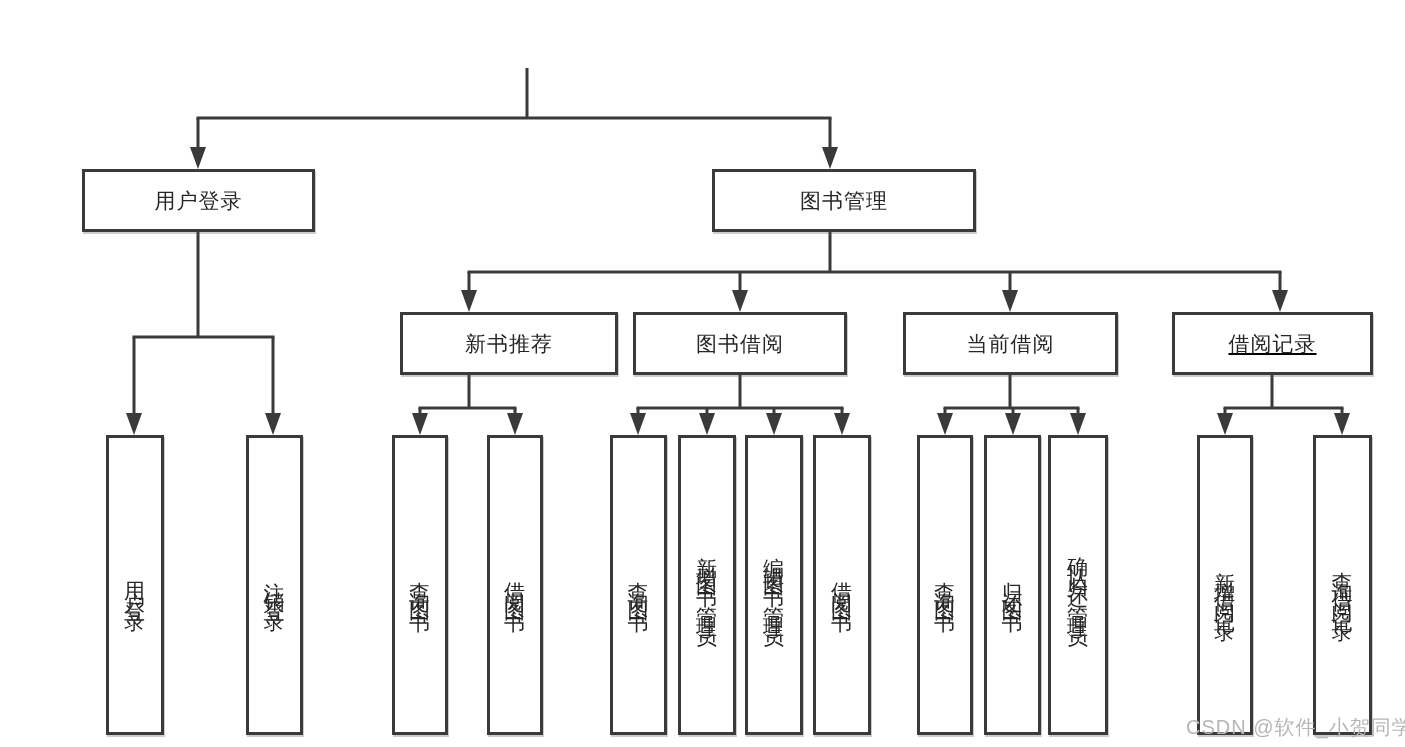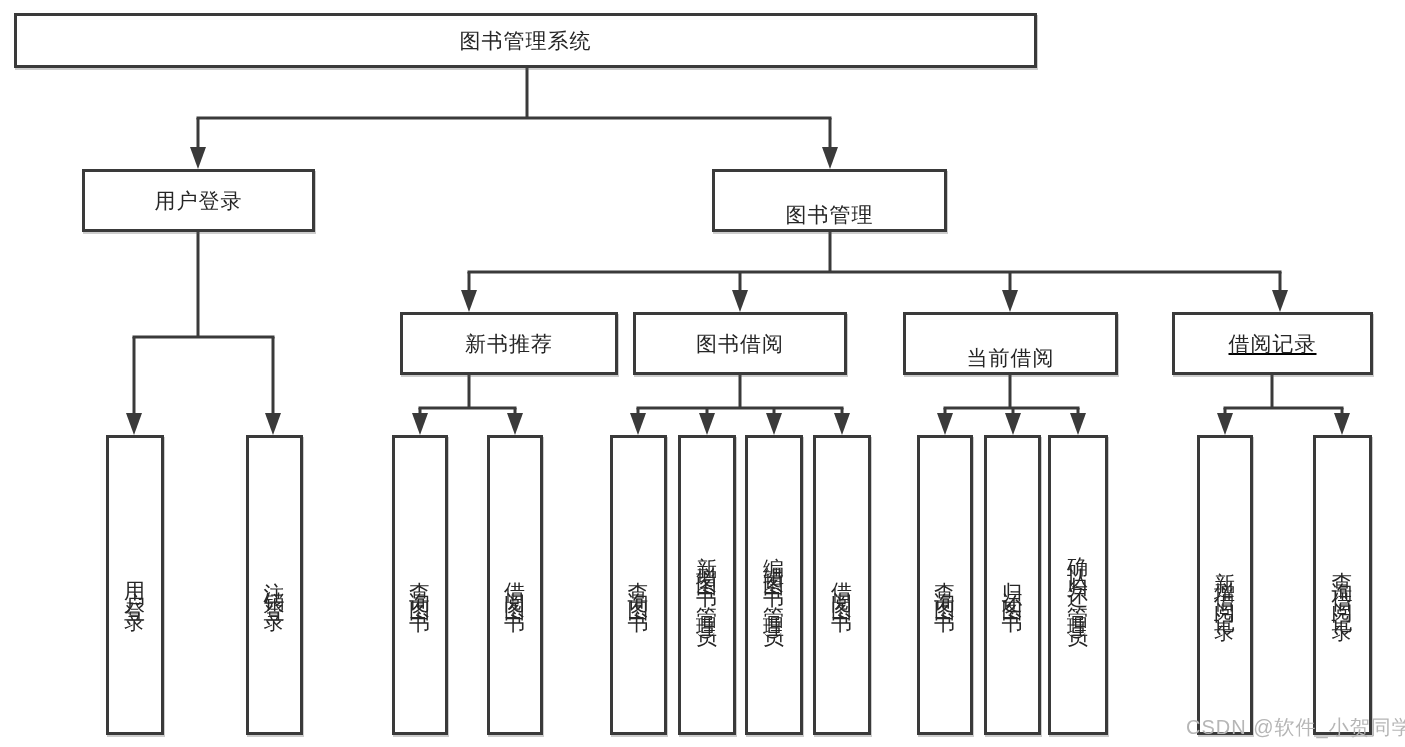--- a/index.html
+++ b/index.html
@@ -111,38 +111,35 @@
       <polygon points="766,413 782,413 774,435"></polygon>
       <polygon points="834,413 850,413 842,435"></polygon>
       <polygon points="937,413 953,413 945,435"></polygon>
       <polygon points="1005,413 1021,413 1013,435"></polygon>
       <polygon points="1070,413 1086,413 1078,435"></polygon>
       <polygon points="1217,413 1233,413 1225,435"></polygon>
       <polygon points="1334,413 1350,413 1342,435"></polygon>
     </g>
   </svg>
 
-  <div class="box" style="left:14px; top:13px; width:1023px; height:55px;">
-    <span class="lbl">图书管理系统</span>
-  </div>
 
   <div class="box" style="left:82px; top:169px; width:233px; height:63px;">
     <span class="lbl">用户登录</span>
   </div>
-  <div class="box" style="left:712px; top:169px; width:235px; height:63px;align-items:flex-end;">
+  <div class="box" style="left:712px; top:169px; width:264px; height:63px;">
     <span class="lbl">图书管理</span>
   </div>
 
   <div class="box" style="left:360px; top:312px; width:218px; height:63px;margin-left:40px;">
     <span class="lbl">新书推荐</span>
   </div>
   <div class="box" style="left:633px; top:312px; width:214px; height:63px;">
     <span class="lbl">图书借阅</span>
   </div>
-  <div class="box" style="left:903px; top:312px; width:215px; height:63px;align-items:flex-end;">
+  <div class="box" style="left:903px; top:312px; width:215px; height:63px;">
     <span class="lbl">当前借阅</span>
   </div>
   <div class="box" style="left:1172px; top:312px; width:201px; height:63px;text-decoration:underline;">
     <span class="lbl">借阅记录</span>
   </div>
 
   <div class="box leaf" style="left:106px; top:435px; width:58px; height:300px;">
     <span class="lbl">用户登录</span>
   </div>
   <div class="box leaf" style="left:246px; top:435px; width:57px; height:300px;">

